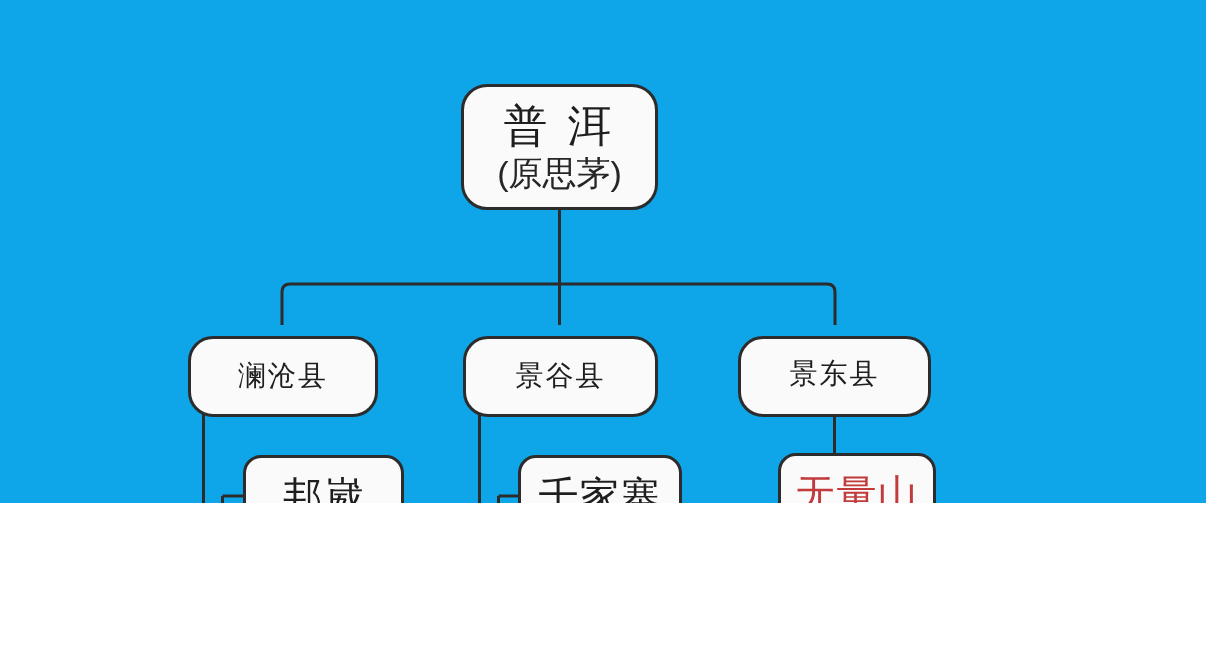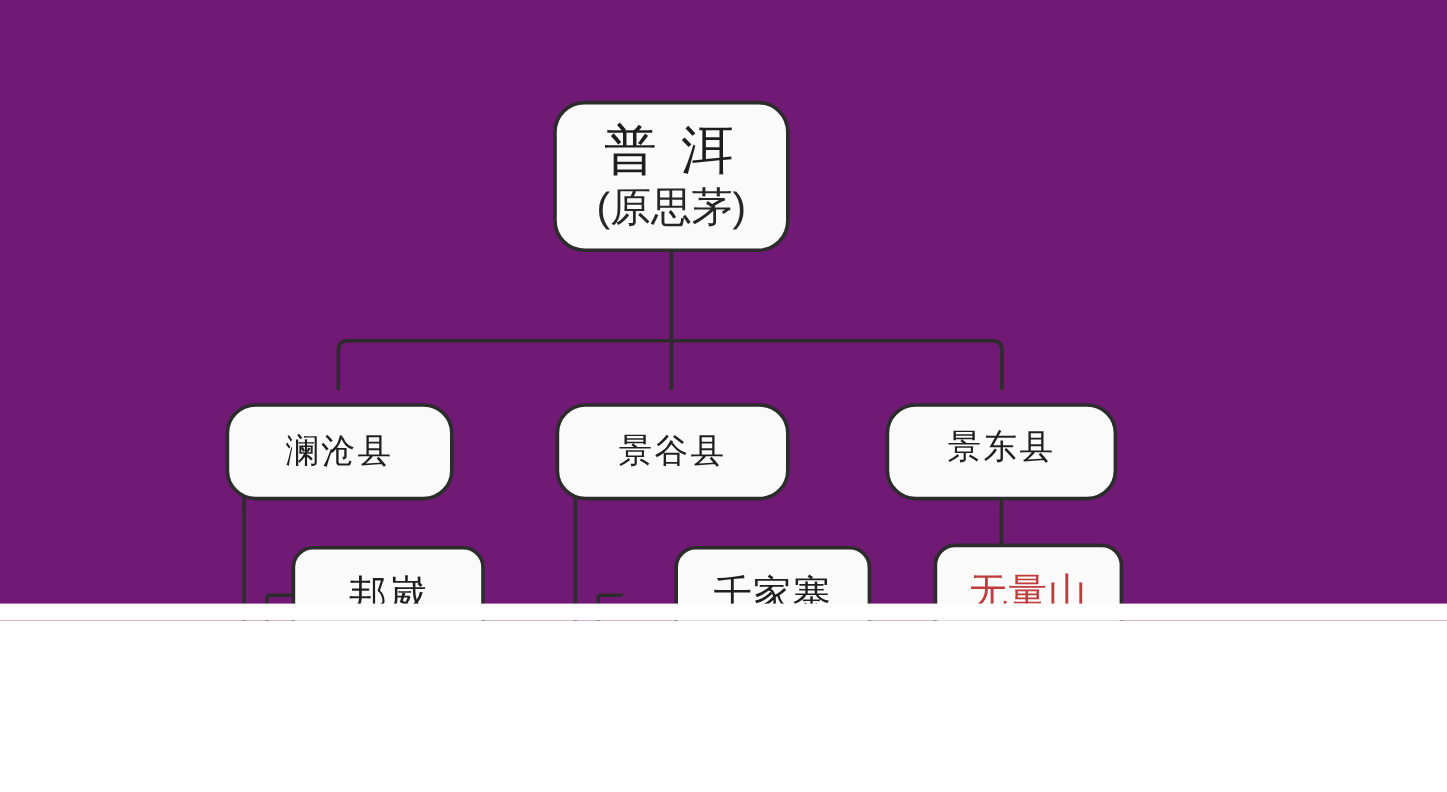--- a/index.html
+++ b/index.html
@@ -4,21 +4,21 @@
 <style>
   html, body {
     margin: 0;
     padding: 0;
     font-family: "Liberation Sans", "DejaVu Sans", sans-serif;
   }
   #stage {
     position: relative;
     width: 1206px;
     height: 517px;
-    background: #701a75;
+    background: #0ea5e9;
     overflow: hidden;
   }
   #connector-layer {
     position: absolute;
     left: 0;
     top: 0;
     width: 1206px;
     height: 660px;
   }
   #connector-layer path {
@@ -66,27 +66,27 @@
     border-radius: 25px;
     font-size: 28px;
     letter-spacing: 2px;
   }
   #node-county-0 { left: 188px; width: 190px; }
   #node-county-1 { left: 463px; width: 195px; }
   #node-county-2 { left: 738px; width: 193px; font-family: Liberation Mono, monospace; }
   
   .leaf {
     border-radius: 18px;
-    font-size: 32px;
+    font-size: 40px;
     letter-spacing: 1px;
     text-decoration: underline;
   }
   #node-leaf-0 { left: 243px; top: 455px; width: 161px; height: 82px; }
   #node-leaf-1 { left: 243px; top: 552px; width: 161px; height: 79px; }
-  #node-leaf-2 { left: 518px; top: 455px; width: 164px; height: 82px; margin-left: 44px; }
+  #node-leaf-2 { left: 518px; top: 455px; width: 164px; height: 82px; }
   #node-leaf-3 { left: 518px; top: 552px; width: 161px; height: 79px; }
   #node-leaf-4 { left: 778px; top: 453px; width: 158px; height: 82px; }
   
   #bottom-strip {
     position: absolute;
     left: 0;
     bottom: 0;
     width: 1206px;
     height: 14px;
     background: #ffffff;

